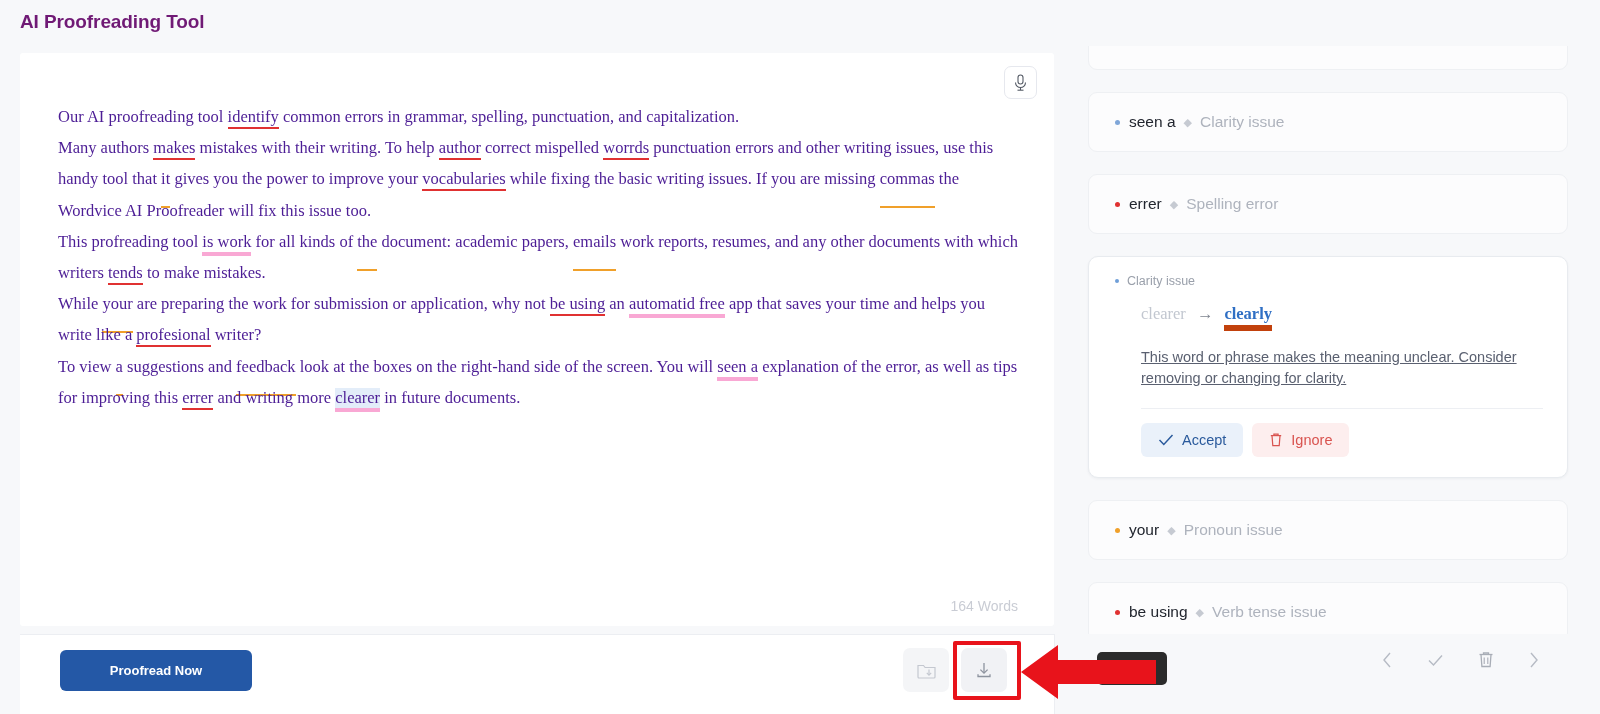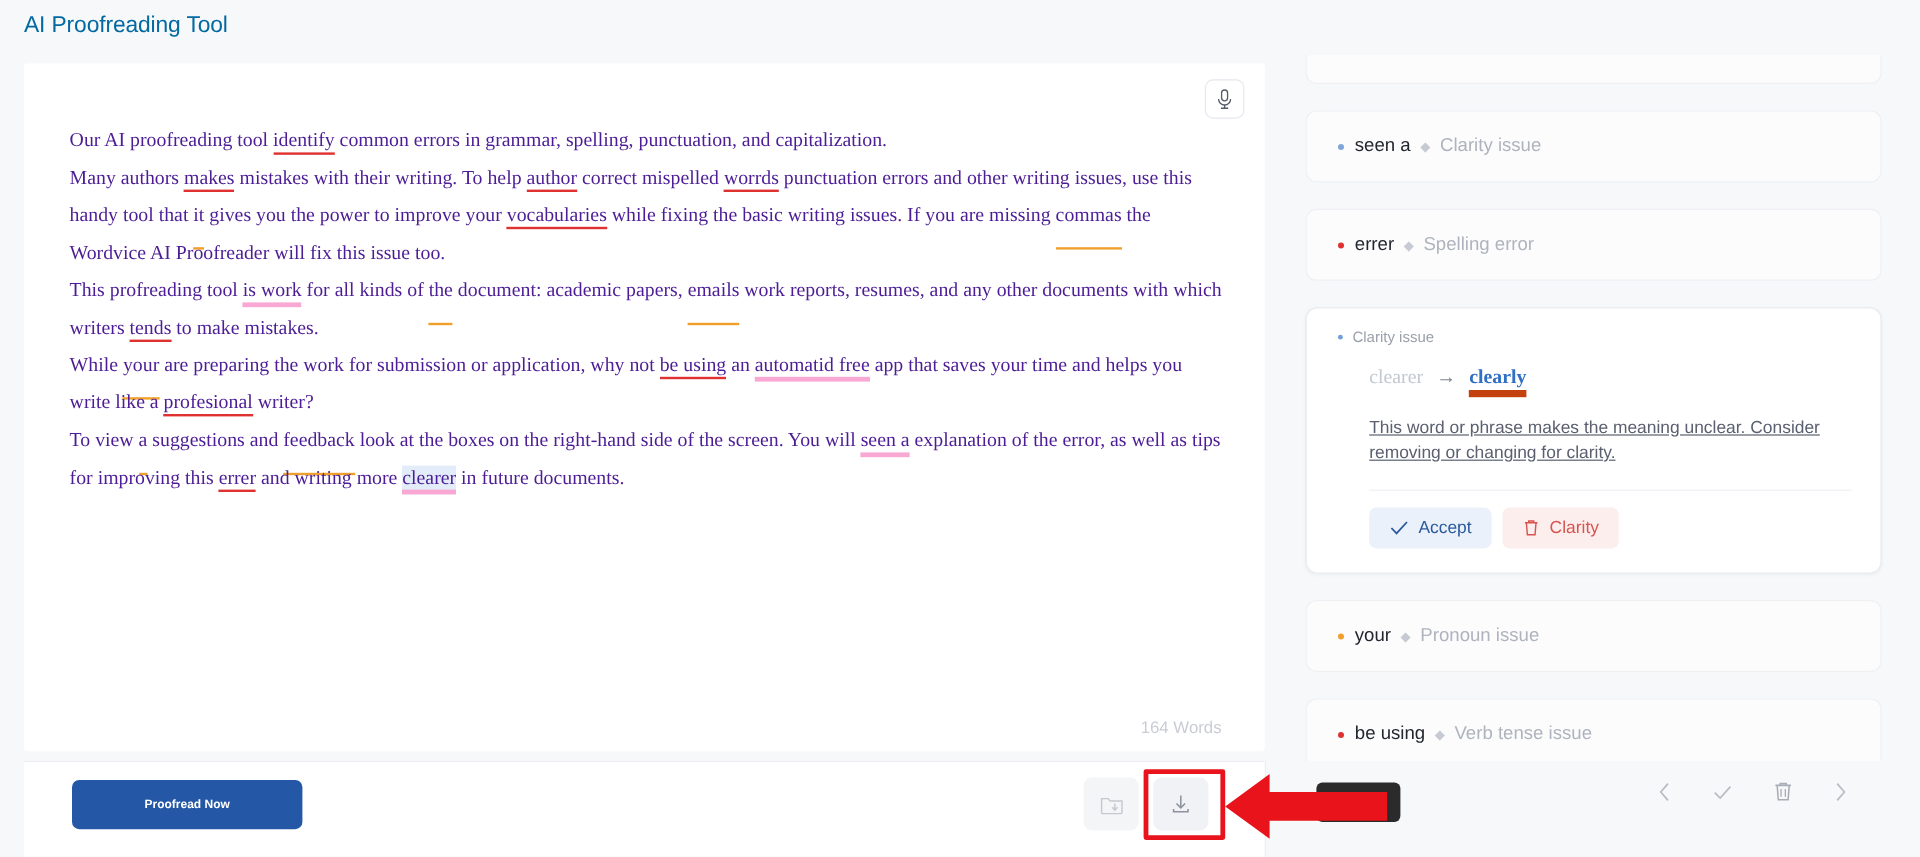--- a/index.html
+++ b/index.html
@@ -9,21 +9,21 @@
     background: #f7f8fa;
     font-family: "Liberation Sans", sans-serif;
     overflow: hidden;
   }
 
   #app { position: relative; width: 1600px; height: 714px; }
 
   
   .page-title {
     position: absolute; left: 20px; top: 11px;
-    font-size: 19px; font-weight: normal; color: #0369a1;
+    font-size: 19px; font-weight: bold; color: #701a75;
     letter-spacing: -0.1px;
   }
 
   
   .editor-panel {
     position: absolute; left: 20px; top: 53px;
     width: 1034px; height: 573px;
     background: #ffffff;
     border-radius: 3px;
   }
@@ -61,21 +61,21 @@
     width: 1034px; height: 80px;
     background: #ffffff;
     border-top: 1px solid #eceef2;
   }
   .proofread-btn {
     position: absolute; left: 40px; top: 15px;
     width: 192px; height: 41px;
     background: #2458a6;
     color: #ffffff;
     border: none; border-radius: 6px;
-    font-size: 10px; font-weight: bold;
+    font-size: 13px; font-weight: bold;
     font-family: "Liberation Sans", sans-serif;
     cursor: pointer;
   }
   .icon-btn {
     position: absolute; top: 13px;
     width: 46px; height: 44px;
     background: #f4f5f7;
     border-radius: 7px;
     display: flex; align-items: center; justify-content: center;
     cursor: pointer;
@@ -256,21 +256,21 @@
               <path d="M1.5 7 L5.8 11.5 L14.5 2" fill="none" stroke="#2a5a9c" stroke-width="1.5"></path>
             </svg>
             <span>Accept</span>
           </button>
           <button class="act-btn act-ignore">
             <svg width="14" height="16" viewBox="0 0 14 16">
               <path d="M1.8 3.6 h10.4" fill="none" stroke="#d9534f" stroke-width="1.2"></path>
               <path d="M4.9 3.6 v-1.4 h4.2 v1.4" fill="none" stroke="#d9534f" stroke-width="1.2"></path>
               <path d="M3 3.6 l0.8 10 h6.4 l0.8 -10" fill="none" stroke="#d9534f" stroke-width="1.2"></path>
             </svg>
-            <span>Clarity</span>
+            <span>Ignore</span>
           </button>
         </div>
       </div>
       <div class="card collapsed">
         <span class="dot" style="background: rgb(240, 160, 42);"></span>
         <span class="card-word">your</span>
         <span class="sep">◆</span>
         <span class="card-type">Pronoun issue</span>
       </div>
       <div class="card collapsed">

